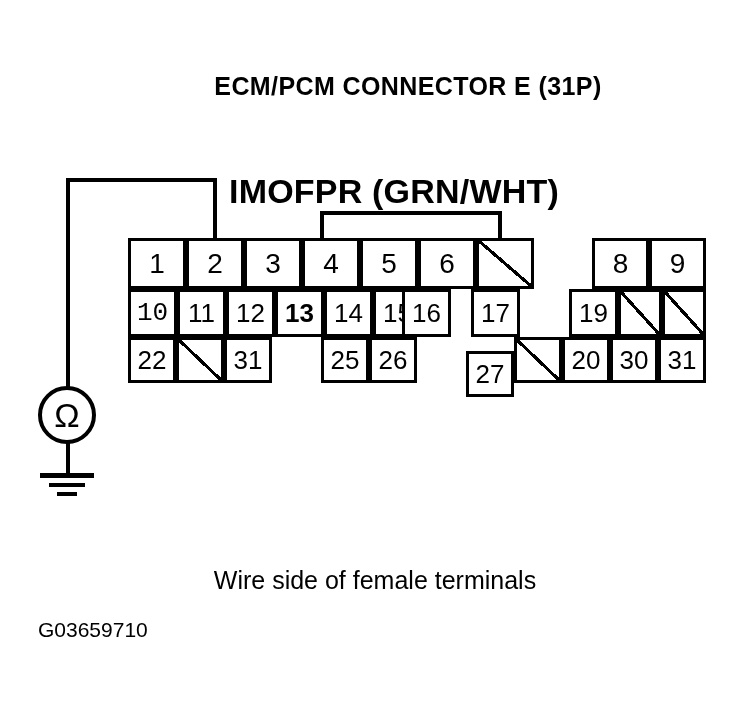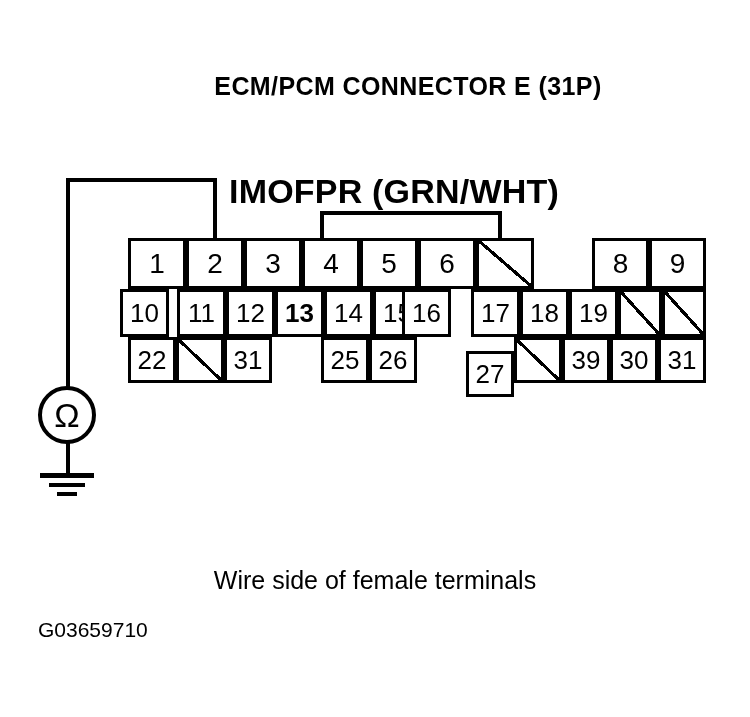--- a/index.html
+++ b/index.html
@@ -146,43 +146,42 @@
   <div class="cell r1" style="left:128px;  top:238px; width:58px; height:51px;">1</div>
   <div class="cell r1" style="left:186px;  top:238px; width:58px; height:51px;">2</div>
   <div class="cell r1" style="left:244px;  top:238px; width:58px; height:51px;">3</div>
   <div class="cell r1" style="left:302px;  top:238px; width:58px; height:51px;">4</div>
   <div class="cell r1" style="left:360px;  top:238px; width:58px; height:51px;">5</div>
   <div class="cell r1" style="left:418px;  top:238px; width:58px; height:51px;">6</div>
   <div class="cell r1 slash" style="left:476px; top:238px; width:58px; height:51px;"></div>
   <div class="cell r1" style="left:592px;  top:238px; width:57px; height:51px;">8</div>
   <div class="cell r1" style="left:649px;  top:238px; width:57px; height:51px;">9</div>
 
-  <div class="cell r2" style="left:120px;  top:289px; width:49px; height:48px;">10</div>
+  <div class="cell r2" style="left:128px;  top:289px; width:49px; height:48px;font-family:Liberation Mono, monospace;">10</div>
   <div class="cell r2" style="left:177px;  top:289px; width:49px; height:48px;">11</div>
   <div class="cell r2" style="left:226px;  top:289px; width:49px; height:48px;">12</div>
   <div class="cell r2" style="left:275px;  top:289px; width:49px; height:48px;font-weight:bold;">13</div>
   <div class="cell r2" style="left:324px;  top:289px; width:49px; height:48px;">14</div>
   <div class="cell r2" style="left:373px;  top:289px; width:49px; height:48px;">15</div>
   <div class="cell r2" style="left:402px;  top:289px; width:49px; height:48px;">16</div>
   <div class="cell r2" style="left:471px;  top:289px; width:49px; height:48px;">17</div>
-  <div class="cell r2" style="left:520px;  top:289px; width:49px; height:48px;">18</div>
   <div class="cell r2" style="left:569px;  top:289px; width:49px; height:48px;">19</div>
   <div class="cell r2 slash" style="left:618px; top:289px; width:44px; height:48px;"></div>
   <div class="cell r2 slash" style="left:662px; top:289px; width:44px; height:48px;"></div>
 
   <div class="cell r3" style="left:128px;  top:337px; width:48px; height:46px;">22</div>
   <div class="cell r3 slash" style="left:176px; top:337px; width:48px; height:46px;"></div>
   <div class="cell r3" style="left:224px;  top:337px; width:48px; height:46px;">31</div>
 
   <div class="cell r3" style="left:321px;  top:337px; width:48px; height:46px;">25</div>
   <div class="cell r3" style="left:369px;  top:337px; width:48px; height:46px;">26</div>
 
   <div class="cell r3" style="left:466px;  top:351px; width:48px; height:46px;text-align:center;">27</div>
   <div class="cell r3 slash" style="left:514px; top:337px; width:48px; height:46px;"></div>
-  <div class="cell r3" style="left:562px;  top:337px; width:48px; height:46px;">39</div>
+  <div class="cell r3" style="left:562px;  top:337px; width:48px; height:46px;">20</div>
   <div class="cell r3" style="left:610px;  top:337px; width:48px; height:46px;">30</div>
   <div class="cell r3" style="left:658px;  top:337px; width:48px; height:46px;">31</div>
 
   <div class="meter" style="left:38px; top:386px; width:58px; height:58px;">Ω</div>
 
   <div class="vline" style="left:66px; top:443px; height:33px;"></div>
   <div class="hline" style="left:40px; top:473px; width:54px; height:5px;"></div>
   <div class="hline" style="left:49px; top:483px; width:36px; height:4px;"></div>
   <div class="hline" style="left:57px; top:492px; width:20px; height:4px;"></div>
 

